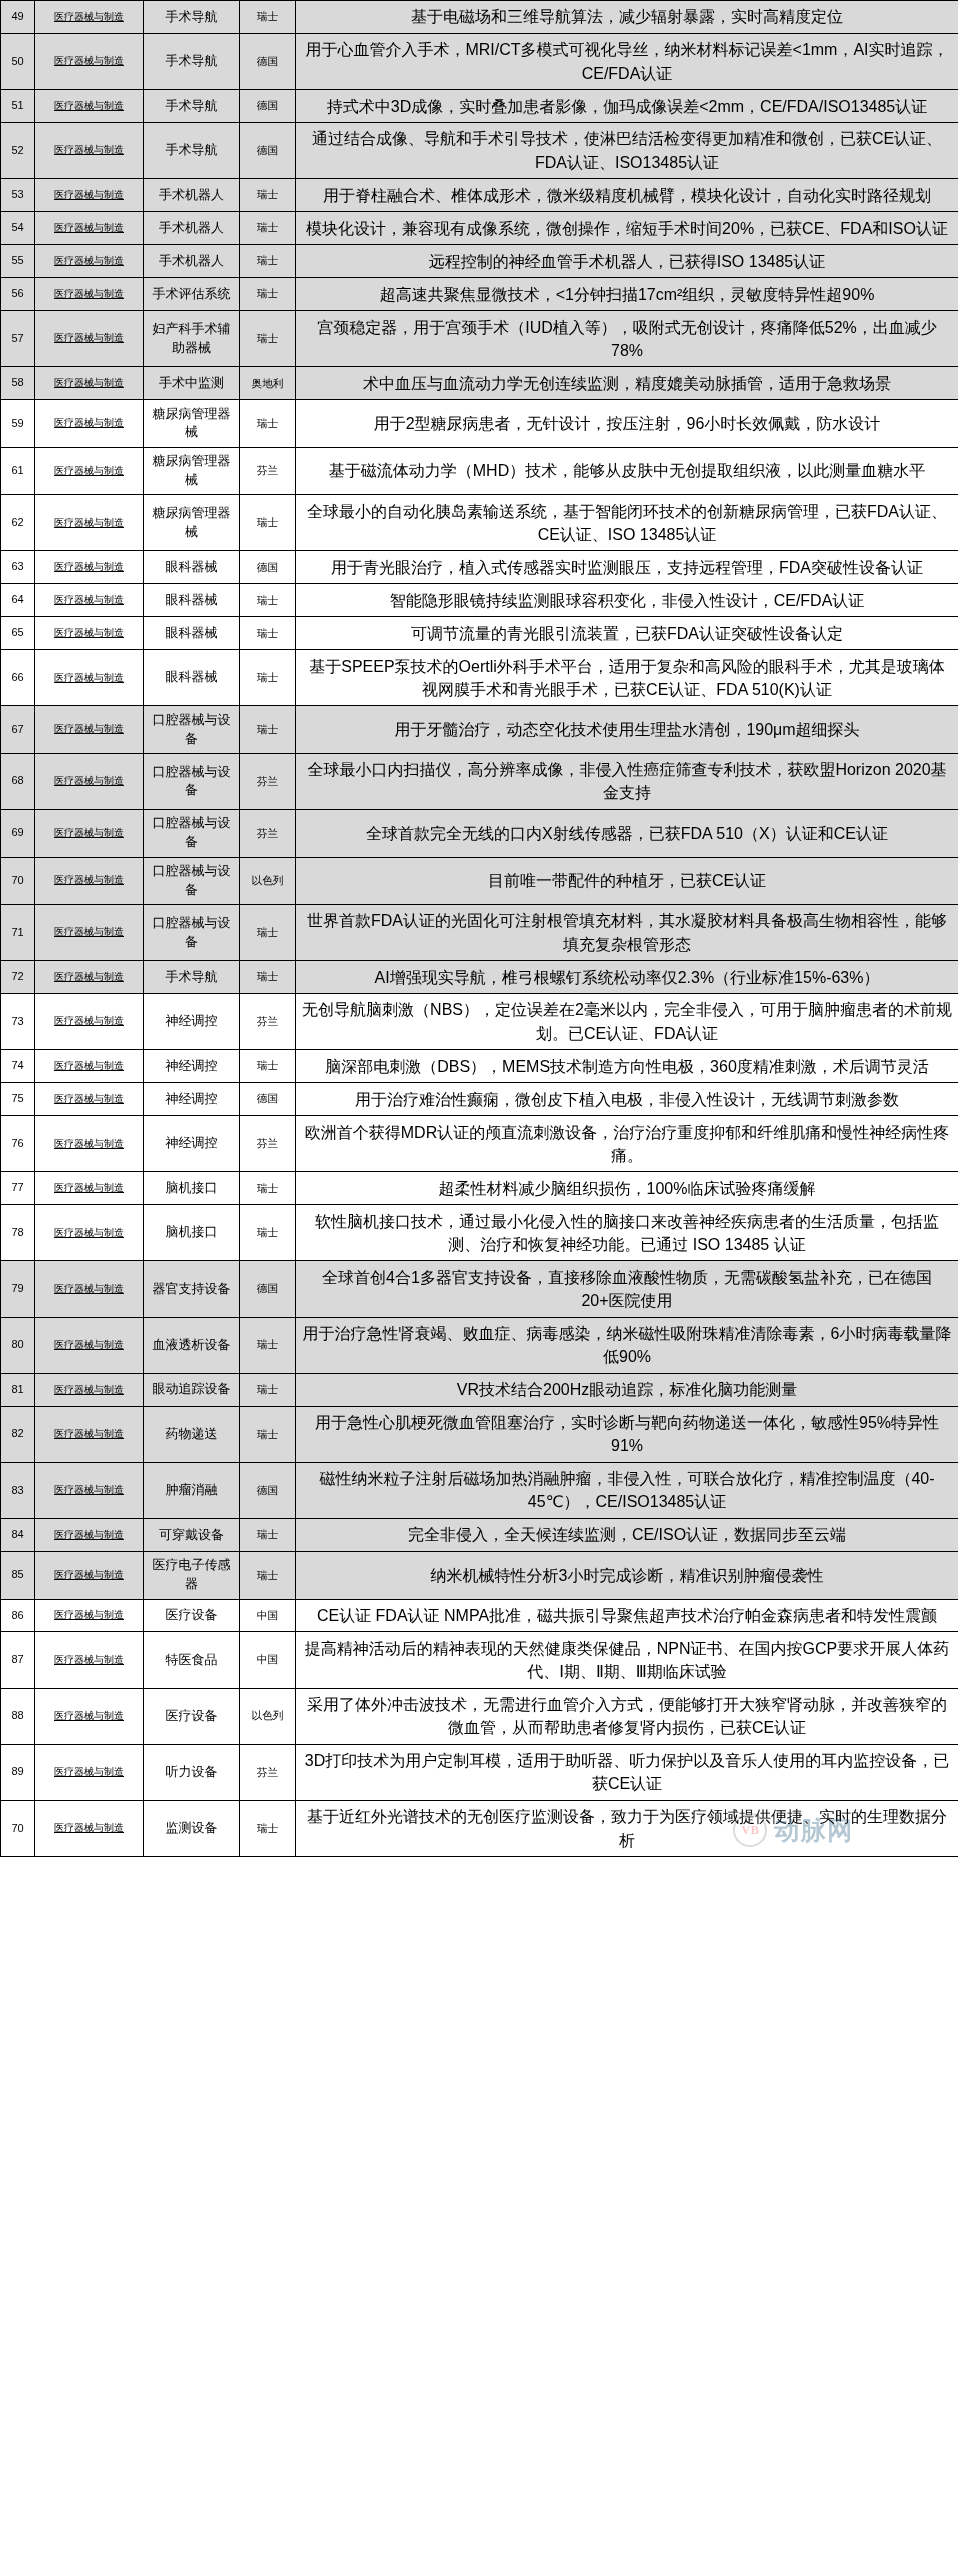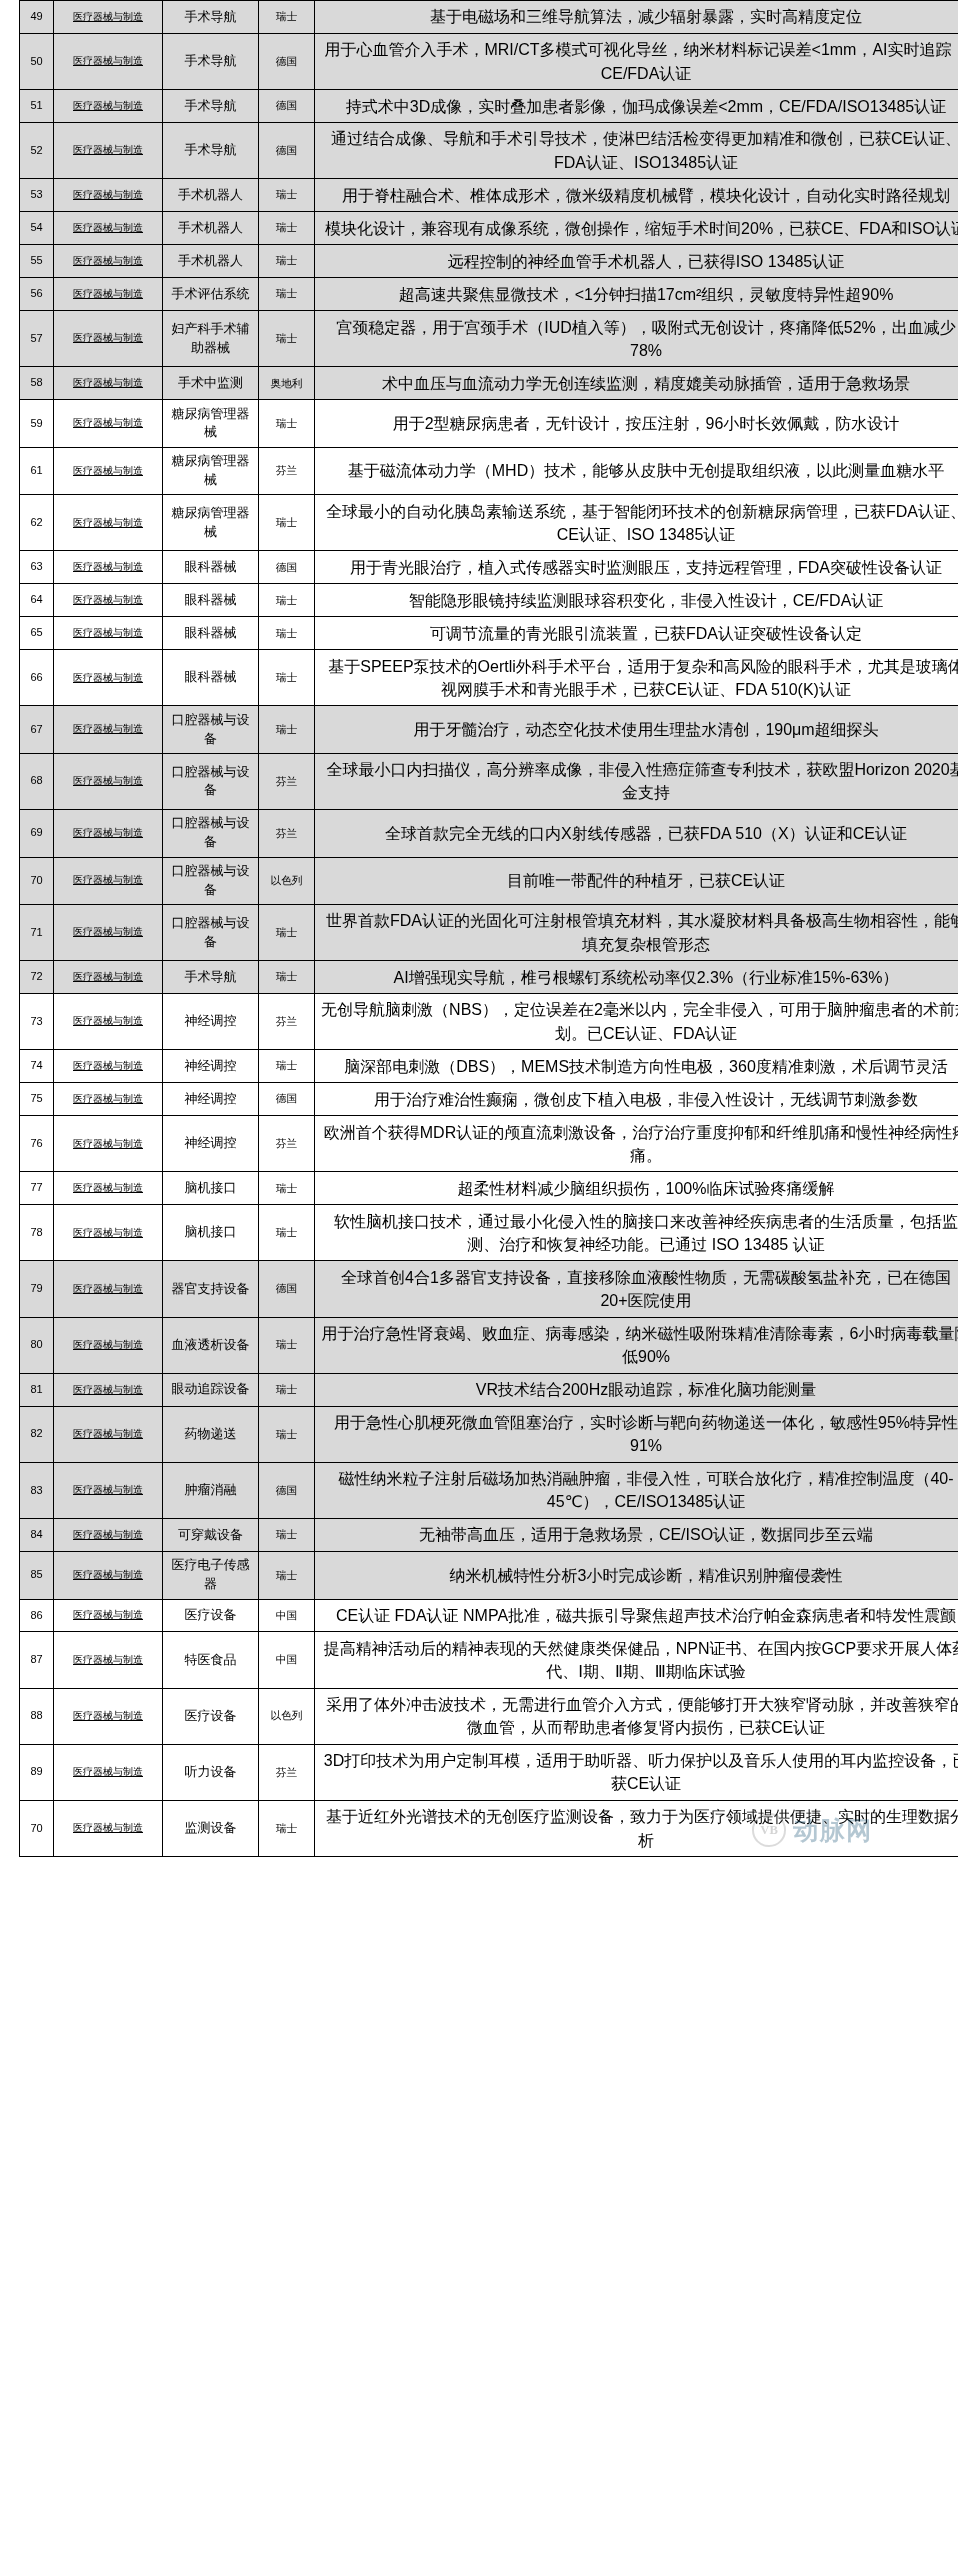--- a/index.html
+++ b/index.html
@@ -4,21 +4,20 @@
 <style>
   html,body{margin:0;padding:0;background:#ffffff;}
   body{
     font-family:"Liberation Sans","DejaVu Sans",sans-serif;
     width:959px;
   }
   #sheet{
     position:relative;
     width:867px;
     background:#ffffff;
-    padding-left:19px;
   }
   table.grid{
     border-collapse:collapse;
     table-layout:fixed;
     width:959px;
     border-top:1.5px solid #000;
     border-bottom:1.5px solid #000;
   }
   table.grid col.c-id{width:34px;}
   table.grid col.c-cat{width:109px;}
@@ -63,21 +62,21 @@
     align-items:center;
     gap:7.4px;
     opacity:.30;
     pointer-events:none;
     user-select:none;
   }
   #watermark .wm-badge{
     width:29.5px;height:29.5px;border-radius:50%;
     border:2.2px solid #8a8a8a;
     display:flex;align-items:center;justify-content:center;
-    font-size:12.6px;font-weight:bold;color:#737373;
+    font-size:12.6px;font-weight:bold;color:#ef4444;
     font-family:"Liberation Serif",serif;
   }
   #watermark .wm-text{
     font-size:25px;
     font-weight:bold;
     color:#0c4a6e;
     letter-spacing:1.5px;
     font-family:"DejaVu Sans",sans-serif;
   }
 </style>
@@ -330,21 +329,21 @@
           <td class="cat">医疗器械与制造</td>
           <td class="sub">肿瘤消融</td>
           <td class="country">德国</td>
           <td class="desc">磁性纳米粒子注射后磁场加热消融肿瘤，非侵入性，可联合放化疗，精准控制温度（40-45℃），CE/ISO13485认证</td>
         </tr>
         <tr class="shade">
           <td class="id">84</td>
           <td class="cat">医疗器械与制造</td>
           <td class="sub">可穿戴设备</td>
           <td class="country">瑞士</td>
-          <td class="desc">无袖带高血压，适用于急救场景，CE/ISO认证，数据同步至云端</td>
+          <td class="desc">完全非侵入，全天候连续监测，CE/ISO认证，数据同步至云端</td>
         </tr>
         <tr class="shade">
           <td class="id">85</td>
           <td class="cat">医疗器械与制造</td>
           <td class="sub">医疗电子传感器</td>
           <td class="country">瑞士</td>
           <td class="desc">纳米机械特性分析3小时完成诊断，精准识别肿瘤侵袭性</td>
         </tr>
         <tr class="plain">
           <td class="id">86</td>

